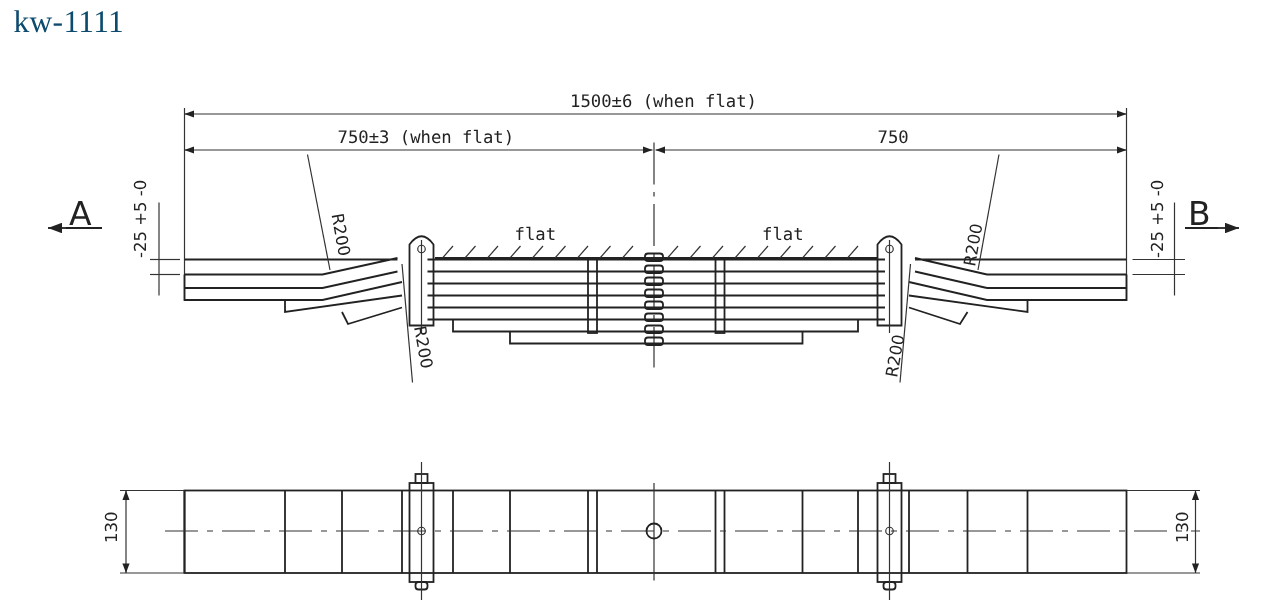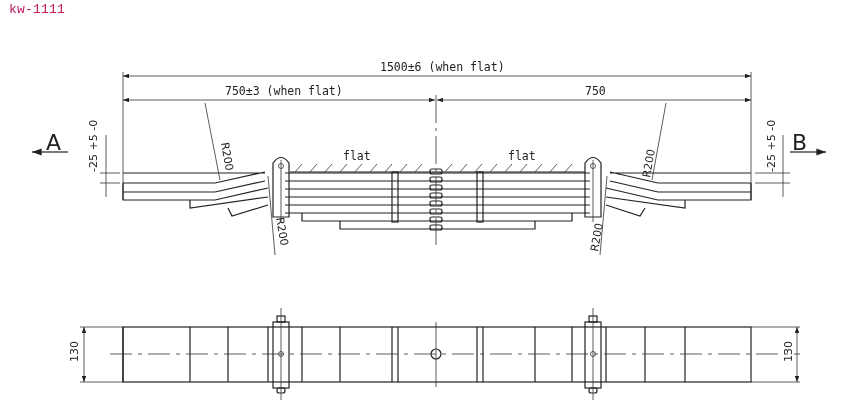--- a/index.html
+++ b/index.html
@@ -1,17 +1,17 @@
 <!DOCTYPE html>
 <html><head>
 <meta charset="utf-8">
 <style>
   html, body { margin: 0; padding: 0; background: #ffffff; }
   body { width: 849px; height: 410px; position: relative; overflow: hidden; font-family: "Liberation Sans", sans-serif; }
-  .title { position: absolute; left: 9px; top: 2px; font-size: 13px; color: #be185d; font-family: Liberation Mono, monospace; letter-spacing: 0.2px; }
+  .title { position: absolute; left: 9px; top: 2px; font-size: 21px; color: #0c4a6e; font-family: Liberation Serif, serif; letter-spacing: 0.2px; }
   svg { position: absolute; left: 0; top: 0; }
   .ln { stroke: #222; stroke-width: 1.2; fill: none; }
   .thin { stroke: #333; stroke-width: 0.8; fill: none; }
   .dash { stroke: #333; stroke-width: 0.8; fill: none; stroke-dasharray: 22 6 4 6; }
   .cl { stroke: #333; stroke-width: 0.8; fill: none; stroke-dasharray: 28 5 3 5; }
   .txt { font-family: "DejaVu Sans Mono", monospace; font-size: 11.5px; fill: #222; }
   .big { font-family: "DejaVu Sans", sans-serif; font-size: 22px; fill: #222; }
   .dimtxt { font-family: "DejaVu Sans", sans-serif; font-size: 11px; fill: #222; }
 </style>
 </head>

